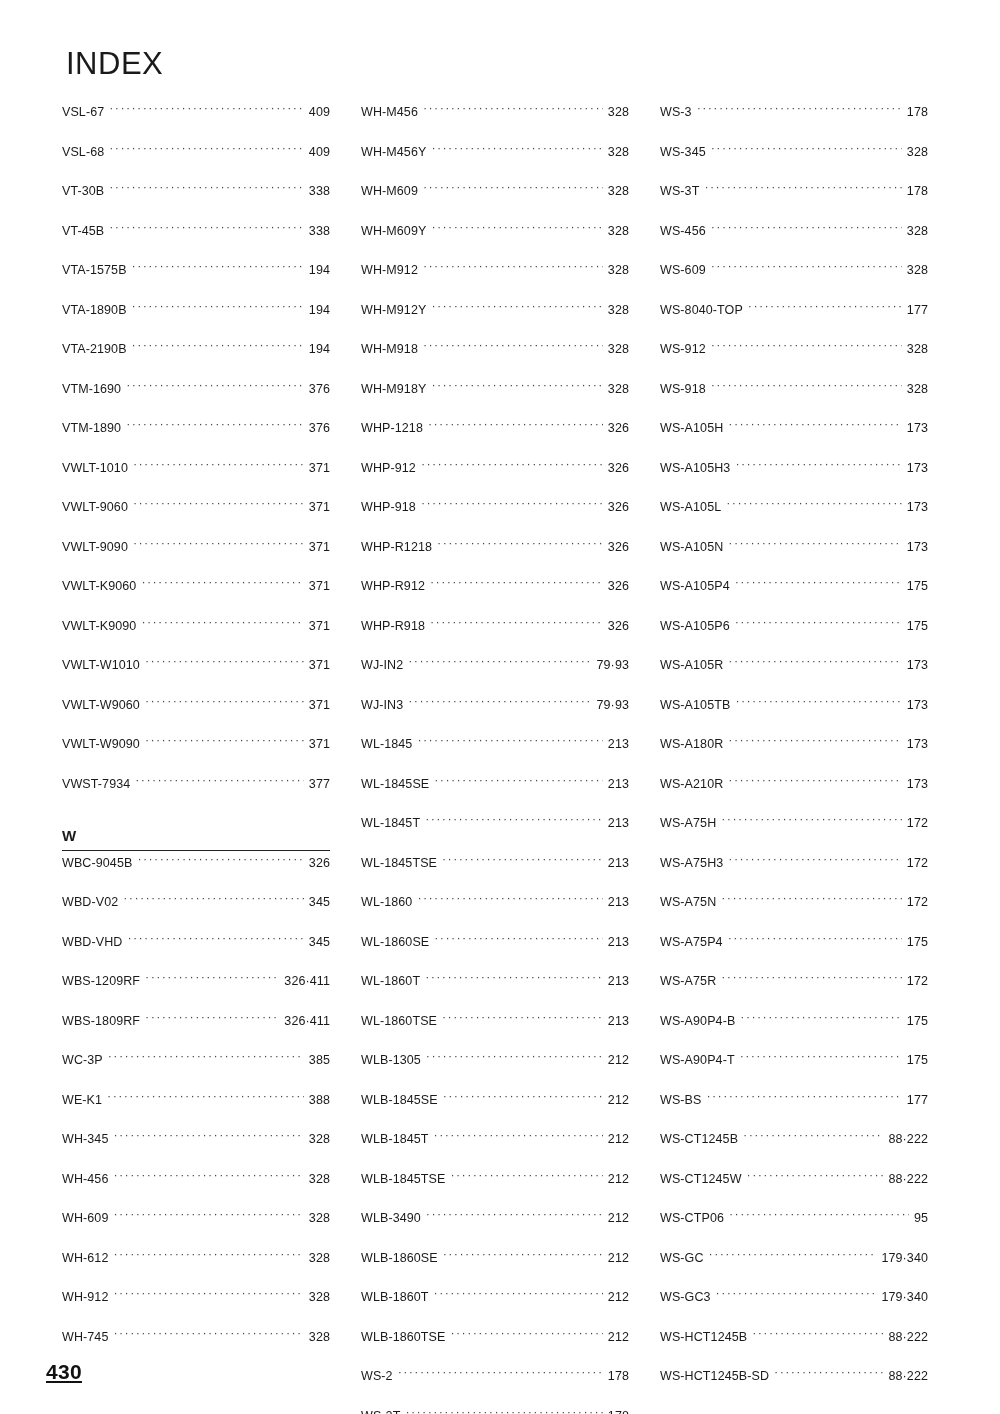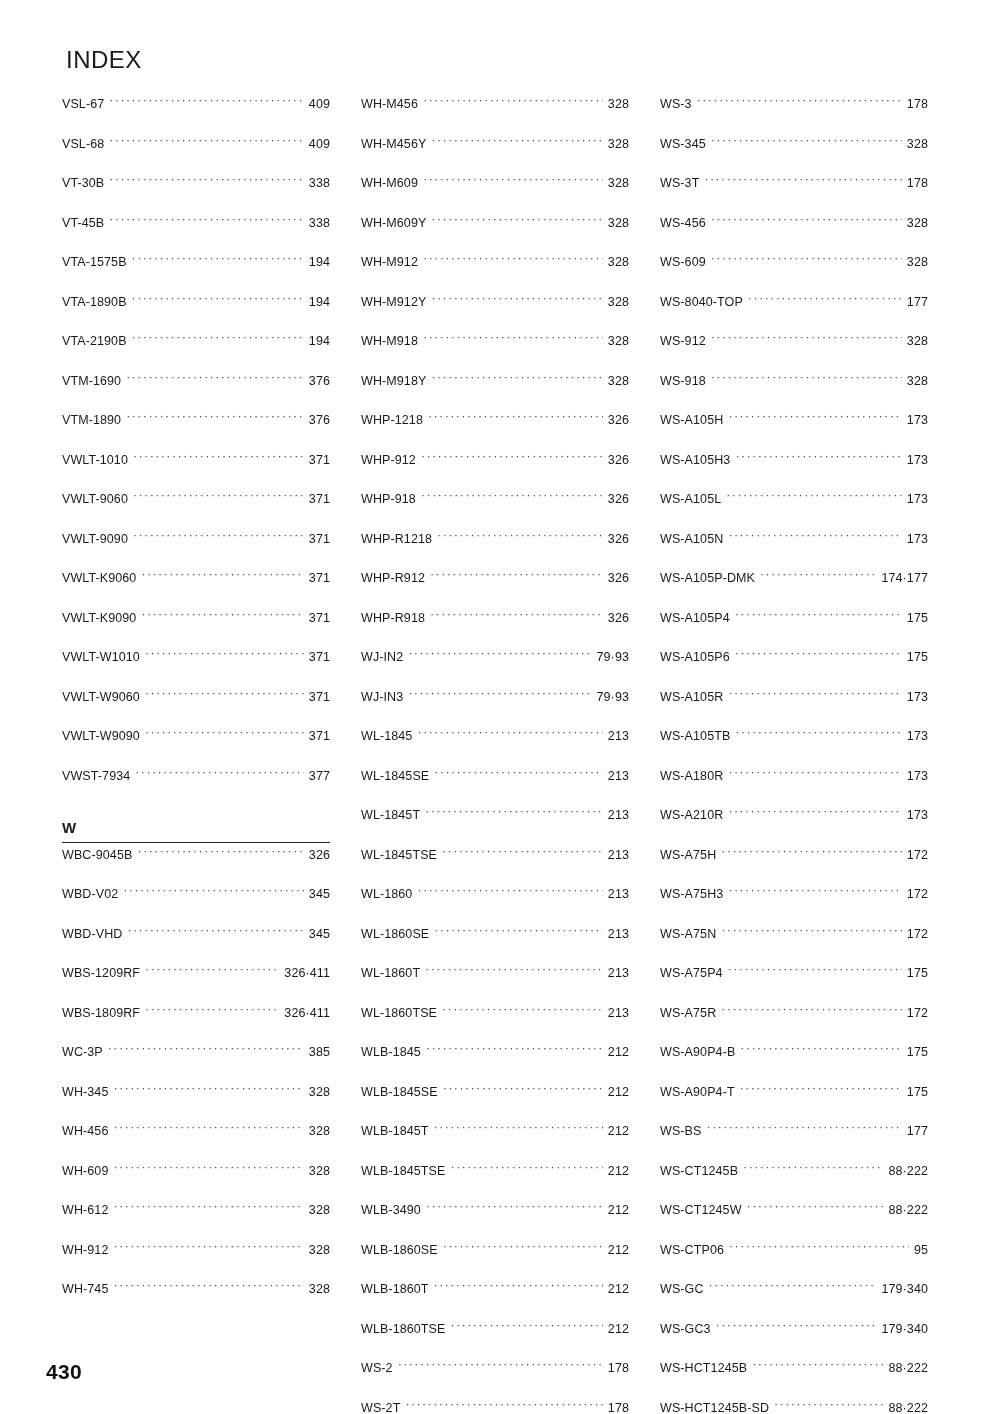--- a/index.html
+++ b/index.html
@@ -17,21 +17,21 @@
   }
   .page {
     position: absolute;
     left: 0; top: 0;
     width: 1000px;
     height: 1414px;
     box-sizing: border-box;
     padding: 40px 62px 0 62px;
   }
   .page-title {
-    font-size: 24px;
+    font-size: 31px;
     font-weight: 400;
     letter-spacing: 0.5px;
     color: #1a1a1a;
     margin: 6px 0 22px 4px;
   }
   .columns {
     display: flex;
     gap: 31px;
     align-items: flex-start;
   }
@@ -89,20 +89,21 @@
     line-height: 1.1;
   }
   .folio {
     position: absolute;
     left: 46px;
     bottom: 30px;
     font-size: 21px;
     font-weight: 700;
     color: #111;
     letter-spacing: 0.3px;
+    text-decoration: underline;
   }
 </style>
 </head>
 <body>
 
 <div class="page">
   <div class="page-title">INDEX</div>
   <div class="columns">
     <div class="column">
         <div class="entry">
@@ -222,20 +223,25 @@
           <span class="name">WBS-1809RF</span>
           <span class="leader"></span>
           <span class="page-no">326·411</span>
         </div>
         <div class="entry">
           <span class="name">WC-3P</span>
           <span class="leader"></span>
           <span class="page-no">385</span>
         </div>
         <div class="entry">
+          <span class="name">WE-K1</span>
+          <span class="leader"></span>
+          <span class="page-no">388</span>
+        </div>
+        <div class="entry">
           <span class="name">WH-345</span>
           <span class="leader"></span>
           <span class="page-no">328</span>
         </div>
         <div class="entry">
           <span class="name">WH-456</span>
           <span class="leader"></span>
           <span class="page-no">328</span>
         </div>
         <div class="entry">
@@ -374,21 +380,21 @@
           <span class="name">WL-1860T</span>
           <span class="leader"></span>
           <span class="page-no">213</span>
         </div>
         <div class="entry">
           <span class="name">WL-1860TSE</span>
           <span class="leader"></span>
           <span class="page-no">213</span>
         </div>
         <div class="entry">
-          <span class="name">WLB-1845</span>
+          <span class="name">WLB-1305</span>
           <span class="leader"></span>
           <span class="page-no">212</span>
         </div>
         <div class="entry">
           <span class="name">WLB-1845SE</span>
           <span class="leader"></span>
           <span class="page-no">212</span>
         </div>
         <div class="entry">
           <span class="name">WLB-1845T</span>
@@ -484,25 +490,20 @@
         </div>
         <div class="entry">
           <span class="name">WS-A105L</span>
           <span class="leader"></span>
           <span class="page-no">173</span>
         </div>
         <div class="entry">
           <span class="name">WS-A105N</span>
           <span class="leader"></span>
           <span class="page-no">173</span>
-        </div>
-        <div class="entry">
-          <span class="name">WS-A105P-DMK</span>
-          <span class="leader"></span>
-          <span class="page-no">174·177</span>
         </div>
         <div class="entry">
           <span class="name">WS-A105P4</span>
           <span class="leader"></span>
           <span class="page-no">175</span>
         </div>
         <div class="entry">
           <span class="name">WS-A105P6</span>
           <span class="leader"></span>
           <span class="page-no">175</span>

